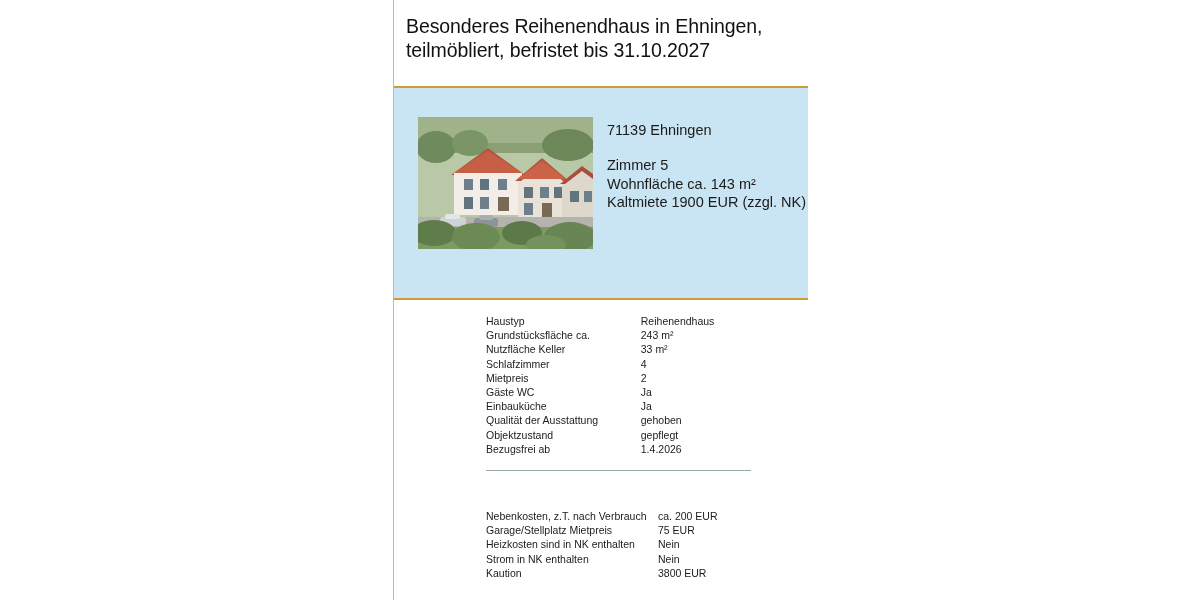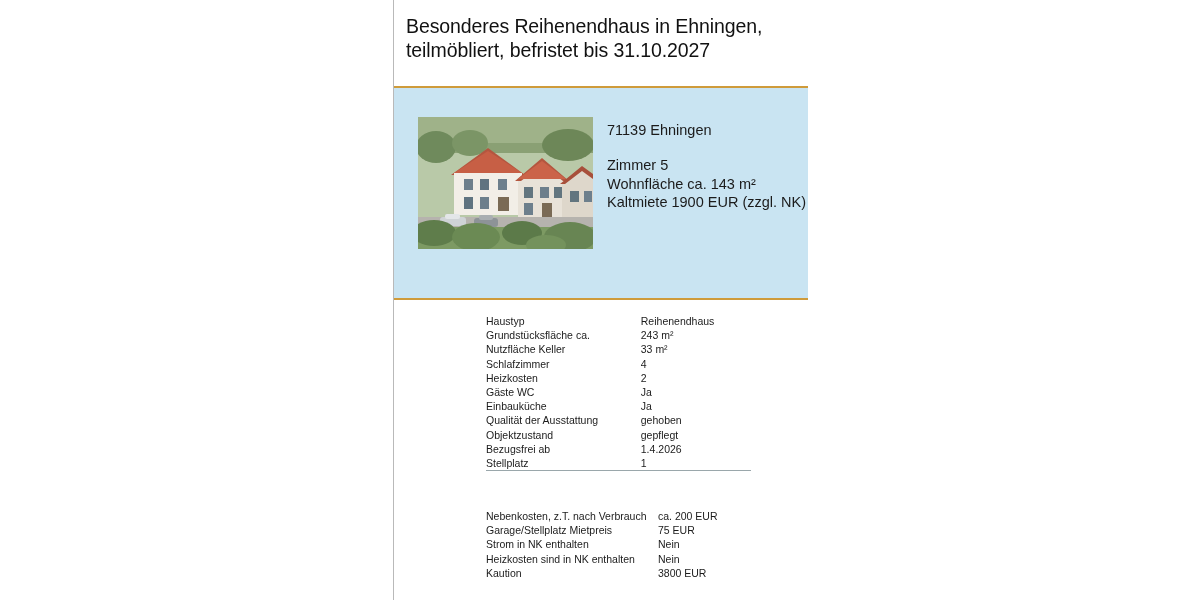--- a/index.html
+++ b/index.html
@@ -223,21 +223,21 @@
           </tr>
           <tr>
             <td class="key">Nutzfläche Keller</td>
             <td class="val">33 m²</td>
           </tr>
           <tr>
             <td class="key">Schlafzimmer</td>
             <td class="val">4</td>
           </tr>
           <tr>
-            <td class="key">Heizkosten</td>
+            <td class="key">Mietpreis</td>
             <td class="val">2</td>
           </tr>
           <tr>
             <td class="key">Gäste WC</td>
             <td class="val">Ja</td>
           </tr>
           <tr>
             <td class="key">Einbauküche</td>
             <td class="val">Ja</td>
           </tr>
@@ -245,51 +245,47 @@
             <td class="key">Qualität der Ausstattung</td>
             <td class="val">gehoben</td>
           </tr>
           <tr>
             <td class="key">Objektzustand</td>
             <td class="val">gepflegt</td>
           </tr>
           <tr>
             <td class="key">Bezugsfrei ab</td>
             <td class="val">1.4.2026</td>
-          </tr>
-          <tr>
-            <td class="key">Stellplatz</td>
-            <td class="val">1</td>
           </tr>
         </tbody>
       </table>
     </div>
 
     <div class="divider"></div>
 
     <div class="facts2">
       <table>
         <tbody>
           <tr>
             <td class="key">Nebenkosten, z.T. nach Verbrauch</td>
             <td class="val">ca. 200 EUR</td>
           </tr>
           <tr>
             <td class="key">Garage/Stellplatz Mietpreis</td>
             <td class="val">75 EUR</td>
           </tr>
           <tr>
+            <td class="key">Heizkosten sind in NK enthalten</td>
+            <td class="val">Nein</td>
+          </tr>
+          <tr>
             <td class="key">Strom in NK enthalten</td>
             <td class="val">Nein</td>
           </tr>
           <tr>
-            <td class="key">Heizkosten sind in NK enthalten</td>
-            <td class="val">Nein</td>
-          </tr>
-          <tr>
             <td class="key">Kaution</td>
             <td class="val">3800 EUR</td>
           </tr>
         </tbody>
       </table>
     </div>
 
   </div>
 </div>
 

